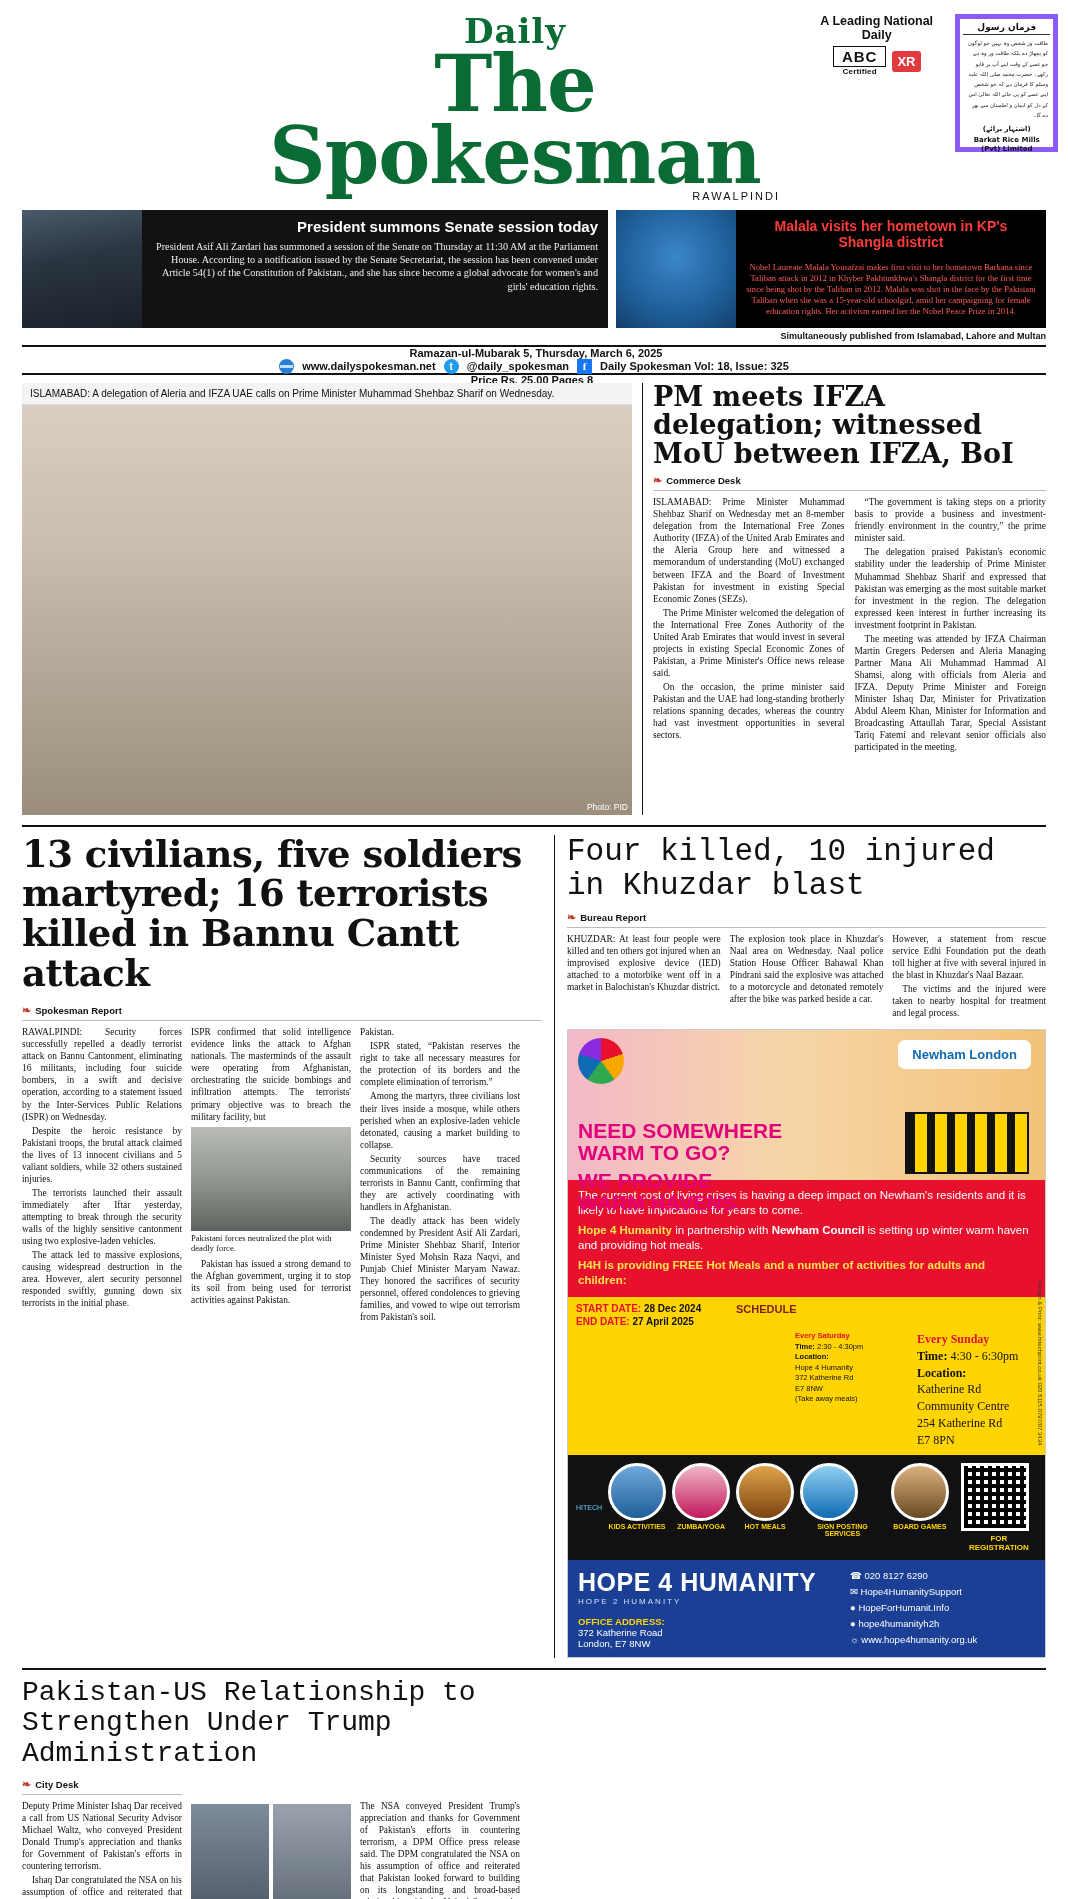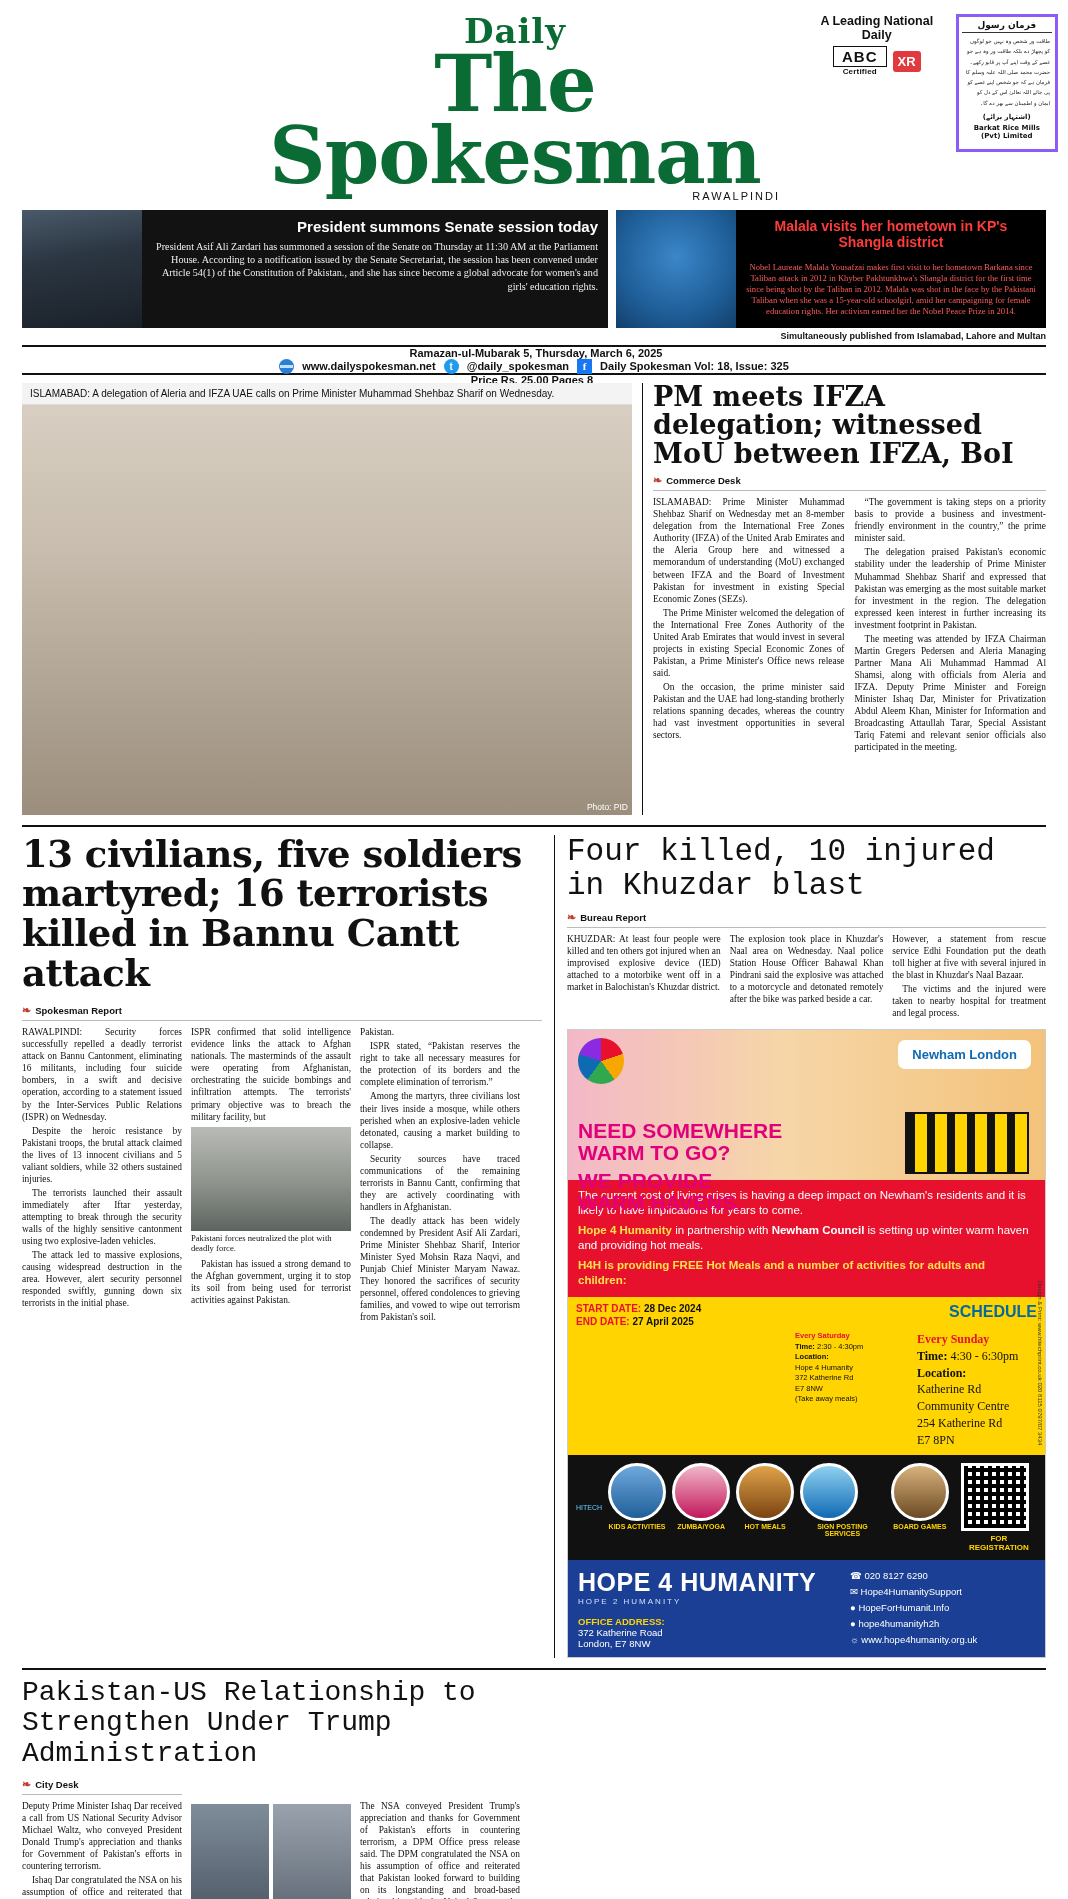--- a/index.html
+++ b/index.html
@@ -11,21 +11,21 @@
   .mh-left{width:200px;padding-top:60px;}
   .mh-center{flex:1;text-align:center;position:relative;}
   .mh-right{width:250px;display:flex;flex-direction:column;align-items:flex-end;}
   .abcbox{text-align:center;font-family:"Liberation Sans",sans-serif;}
   .abc-lead{font-size:12.5px;font-weight:bold;color:#111;margin-bottom:4px;}
   .abc-row{display:flex;align-items:center;gap:6px;justify-content:center;}
   .abc-logo{border:1.5px solid #111;padding:2px 8px;font-weight:bold;font-size:15px;line-height:1;letter-spacing:1px;}
   .abc-cert{font-size:8px;font-weight:bold;letter-spacing:.2px;}
   .xr{background:#e03a3e;color:#fff;font-weight:bold;font-size:13px;padding:3px 5px;border-radius:3px;}
 
-  .urdu-box{border:3px solid #8b5cf6;width:108px;height:138px;margin-left:10px;padding:3px;box-sizing:border-box;font-family:"DejaVu Sans",sans-serif;}
+  .urdu-box{border:5px solid #8b5cf6;width:108px;height:138px;margin-left:10px;padding:3px;box-sizing:border-box;font-family:"DejaVu Sans",sans-serif;}
   .urdu-title{text-align:center;font-size:9px;font-weight:bold;border-bottom:1px solid #333;padding-bottom:2px;}
   .urdu-body{font-size:5.4px;line-height:1.9;text-align:right;direction:rtl;padding:3px 2px;color:#222;}
   .urdu-foot{text-align:center;font-size:7px;font-weight:bold;line-height:1.25;margin-top:2px;}
   .mh-right-row{display:flex;align-items:flex-start;}
 
   .brand-daily{font-family:"DejaVu Serif",serif;font-weight:bold;font-size:34px;color:#0b6b34;letter-spacing:1px;line-height:1;}
   .brand-main{font-family:"DejaVu Serif",serif;font-weight:bold;font-size:78px;color:#0b6b34;line-height:.92;letter-spacing:-1px;}
   .brand-city{font-family:"Liberation Sans",sans-serif;font-size:11px;letter-spacing:2px;color:#111;text-align:right;padding-right:28px;margin-top:-2px;}
 
   
@@ -284,21 +284,21 @@
             <div style="width:150px">
               <div style="font-family:'Liberation Sans',sans-serif;font-size:10px;font-weight:bold;color:#e8112d">
                 <span>START DATE:</span>
                 <span style="color:#111">28 Dec 2024</span>
               </div>
               <div style="font-family:'Liberation Sans',sans-serif;font-size:10px;font-weight:bold;color:#e8112d;margin-top:2px">
                 <span>END DATE:</span>
                 <span style="color:#111">27 April 2025</span>
               </div>
             </div>
-            <div style="flex:1;text-align:right;font-family:'Liberation Sans',sans-serif;font-weight:bold;font-size:16px;color:#0369a1">SCHEDULE</div>
+            <div style="flex:1;text-align:left;font-family:'Liberation Sans',sans-serif;font-weight:bold;font-size:11px;color:#7f1d1d">SCHEDULE</div>
           </div>
           <div style="display:flex;gap:2px;margin-top:4px;justify-content:flex-end">
             <div style="width:120px;font-family:'Liberation Sans',sans-serif;font-size:7.5px;line-height:1.4">
               <div style="font-weight:bold;color:#e8112d">Every Saturday</div>
               <div><b>Time:</b> <span>2:30 - 4:30pm</span></div>
               <div><b>Location:</b></div>
               <div style="white-space:pre-line">Hope 4 Humanity
 372 Katherine Rd
 E7 8NW
 (Take away meals)</div>

